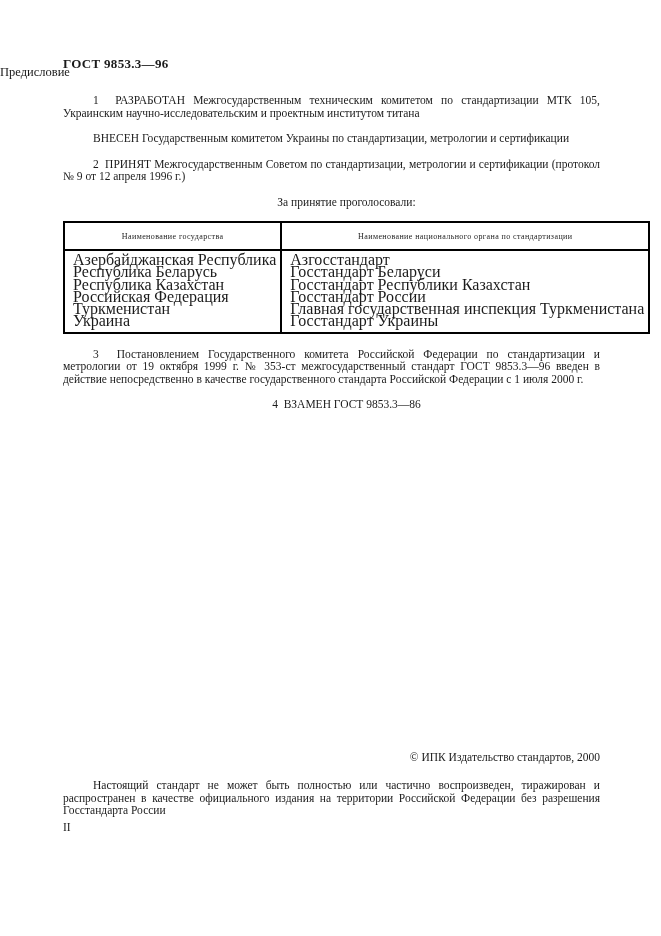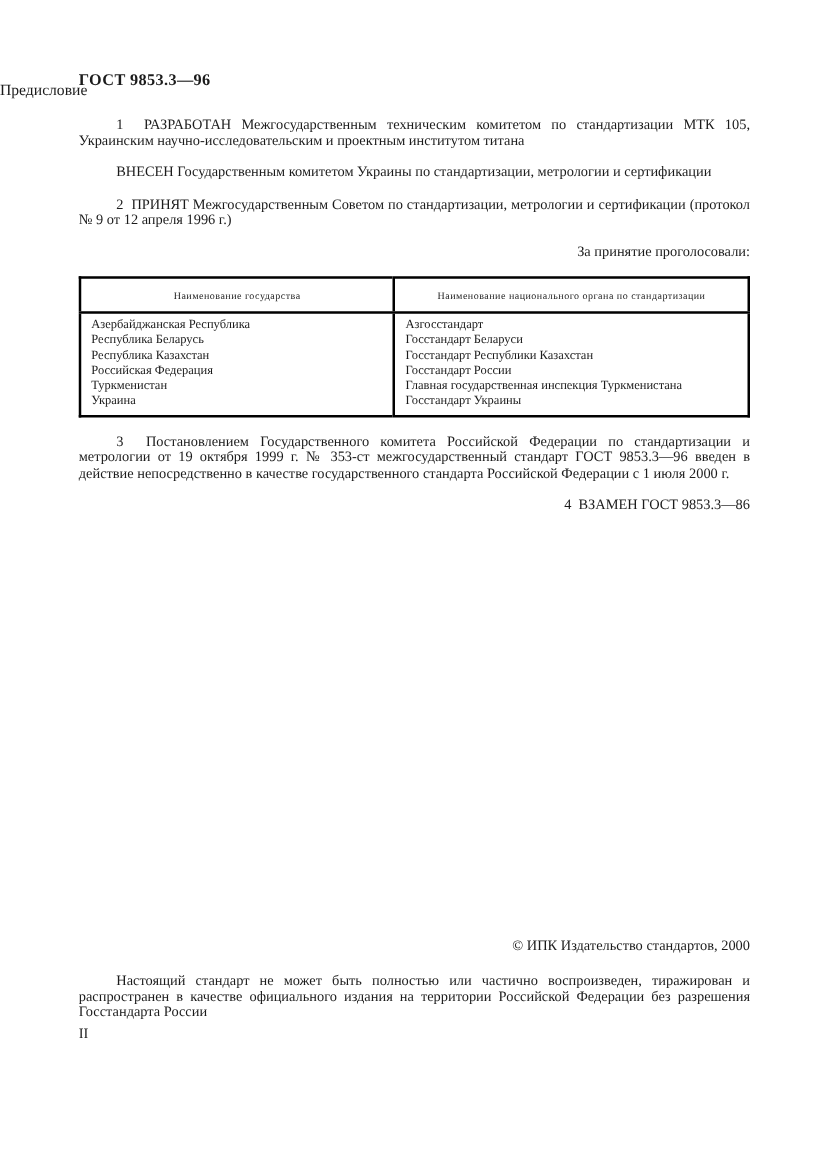--- a/index.html
+++ b/index.html
@@ -37,39 +37,39 @@
     top: 94px;
     width: 537px;
   }
   .para {
     font-size: 11.5px;
     line-height: 12.5px;
     text-align: justify;
     text-indent: 30px;
     margin: 0 0 13px 0;
   }
-  .para.no-justify { text-align: right; }
+  .para.no-justify { text-align: center; }
   .vote-table {
     width: 100%;
     border-collapse: collapse;
     border: 2px solid #000;
     margin: 1px 0 14px 0;
   }
   .vote-table th {
     border-bottom: 2px solid #000;
     font-weight: normal;
     font-size: 8px;
     letter-spacing: 0.4px;
     text-align: center;
     padding: 9px 4px 8px 4px;
   }
   .vote-table td {
     vertical-align: top;
     padding: 3px 4px 4px 8px;
-    font-size: 10px;
+    font-size: 16px;
   }
   .col-divider { border-left: 2px solid #000; margin-left: 28px; }
   .col-state { width: 47%; margin-top: 48px; }
   .cell-line {
     line-height: 12.3px;
     white-space: nowrap;
   }
   .copyright {
     position: absolute;
     right: 61px;

